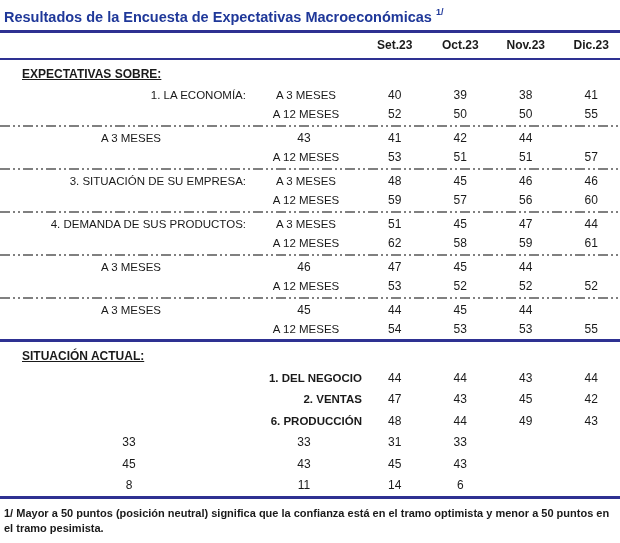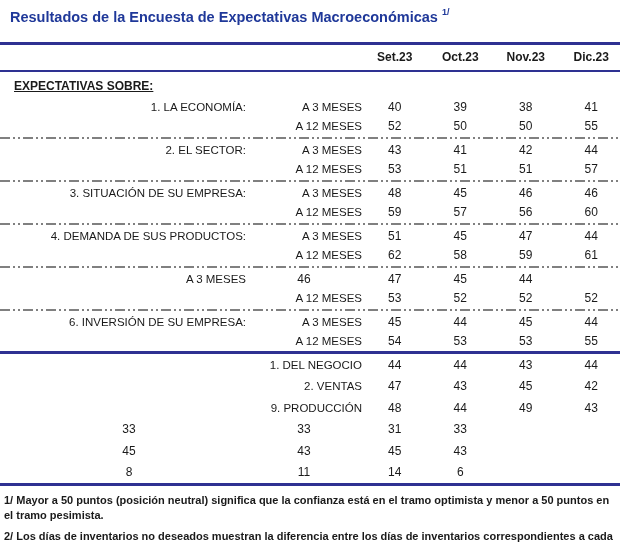--- a/index.html
+++ b/index.html
@@ -11,53 +11,53 @@
   html,body{margin:0;padding:0;background:#fff;}
   body{
     width:620px;height:543px;overflow:hidden;
     font-family:"Liberation Sans","DejaVu Sans",sans-serif;
     color:var(--ink);
     -webkit-font-smoothing:antialiased;
   }
   .page{width:620px;box-sizing:border-box;padding-top:4px;}
 
   .title{
-    margin:0 0 16px 0;padding-left:10px;
+    margin:0 0 4px 0;padding-left:4px;
     font-size:14.5px;font-weight:bold;color:var(--title-blue);
     line-height:18px;white-space:nowrap;
   }
   .title sup{font-size:9px;font-weight:bold;position:relative;top:-1px;}
 
   .rule{height:3px;background:var(--rule-blue);width:620px;}
   .rule.thin{height:2px;}
 
   
   .grid-row{
     display:grid;
     grid-template-columns:234px 116px repeat(4,1fr);
     width:612px;margin-left:12px;margin-right:4px;
     align-items:center;
   }
   .col-header-row{height:25px;font-weight:bold;font-size:12px;}
   .col-header{ text-align:center; }
 
   .section-heading{
-    margin:6px 0 3px 0;padding-left:14px;
+    margin:6px 0 3px 0;padding-left:22px;
     font-size:12px;font-weight:bold;text-decoration:underline;
     line-height:16px;
   }
 
   .exp-row{height:19.5px;font-size:11.5px;}
   .sit-row{height:21.5px;font-size:11.5px;}
   .cell{white-space:nowrap;overflow:visible;}
   .label-cell{text-align:right;}
   .label-cell sup{font-size:8.5px;position:relative;top:-1px;}
-  .horizon-cell{text-align:right;padding-left:4px;}
+  .horizon-cell{text-align:center;padding-left:4px;}
   .num-cell{text-align:center;font-size:12px;}
-  .sit-row .label-cell{grid-column:1 / span 2;}
+  .sit-row .label-cell{grid-column:1 / span 2;font-weight:bold;}
 
   .dash-sep{
     height:2px;width:620px;margin:1px 0;
     background-image:repeating-linear-gradient(to right,
       var(--sep-gray) 0 10px, transparent 10px 13px,
       var(--sep-gray) 13px 15px, transparent 15px 18px,
       var(--sep-gray) 18px 20px, transparent 20px 23px);
   }
 
   .footnotes{margin-top:7px;padding:0 6px 0 4px;font-size:11px;line-height:1.35;}
@@ -97,21 +97,20 @@
       <div class="grid-row exp-row">
         <div class="cell label-cell"></div>
         <div class="cell horizon-cell">A 12 MESES</div>
         <div class="cell num-cell">52</div>
         <div class="cell num-cell">50</div>
         <div class="cell num-cell">50</div>
         <div class="cell num-cell">55</div>
       </div>
       <div class="dash-sep"></div>
       <div class="grid-row exp-row">
-        <div class="cell label-cell">2. EL SECTOR:</div>
         <div class="cell horizon-cell">A 3 MESES</div>
         <div class="cell num-cell">43</div>
         <div class="cell num-cell">41</div>
         <div class="cell num-cell">42</div>
         <div class="cell num-cell">44</div>
       </div>
       <div class="grid-row exp-row">
         <div class="cell label-cell"></div>
         <div class="cell horizon-cell">A 12 MESES</div>
         <div class="cell num-cell">53</div>
@@ -164,57 +163,57 @@
       <div class="grid-row exp-row">
         <div class="cell label-cell"></div>
         <div class="cell horizon-cell">A 12 MESES</div>
         <div class="cell num-cell">53</div>
         <div class="cell num-cell">52</div>
         <div class="cell num-cell">52</div>
         <div class="cell num-cell">52</div>
       </div>
       <div class="dash-sep"></div>
       <div class="grid-row exp-row">
-        <div class="cell label-cell">6. INVERSIÓN DE SU EMPRESA:</div>
         <div class="cell horizon-cell">A 3 MESES</div>
         <div class="cell num-cell">45</div>
         <div class="cell num-cell">44</div>
         <div class="cell num-cell">45</div>
         <div class="cell num-cell">44</div>
       </div>
       <div class="grid-row exp-row">
         <div class="cell label-cell"></div>
         <div class="cell horizon-cell">A 12 MESES</div>
         <div class="cell num-cell">54</div>
         <div class="cell num-cell">53</div>
         <div class="cell num-cell">53</div>
         <div class="cell num-cell">55</div>
       </div>
     </div>
 
   <div class="rule"></div>
 
+  <div class="section-heading">SITUACIÓN ACTUAL:</div>
 
   <div>
       <div class="grid-row sit-row">
         <div class="cell label-cell">1. DEL NEGOCIO</div>
         <div class="cell num-cell">44</div>
         <div class="cell num-cell">44</div>
         <div class="cell num-cell">43</div>
         <div class="cell num-cell">44</div>
       </div>
       <div class="grid-row sit-row">
         <div class="cell label-cell">2. VENTAS</div>
         <div class="cell num-cell">47</div>
         <div class="cell num-cell">43</div>
         <div class="cell num-cell">45</div>
         <div class="cell num-cell">42</div>
       </div>
       <div class="grid-row sit-row">
-        <div class="cell label-cell">9. PRODUCCIÓN</div>
+        <div class="cell label-cell">6. PRODUCCIÓN</div>
         <div class="cell num-cell">48</div>
         <div class="cell num-cell">44</div>
         <div class="cell num-cell">49</div>
         <div class="cell num-cell">43</div>
       </div>
       <div class="grid-row sit-row">
         <div class="cell num-cell">33</div>
         <div class="cell num-cell">33</div>
         <div class="cell num-cell">31</div>
         <div class="cell num-cell">33</div>

